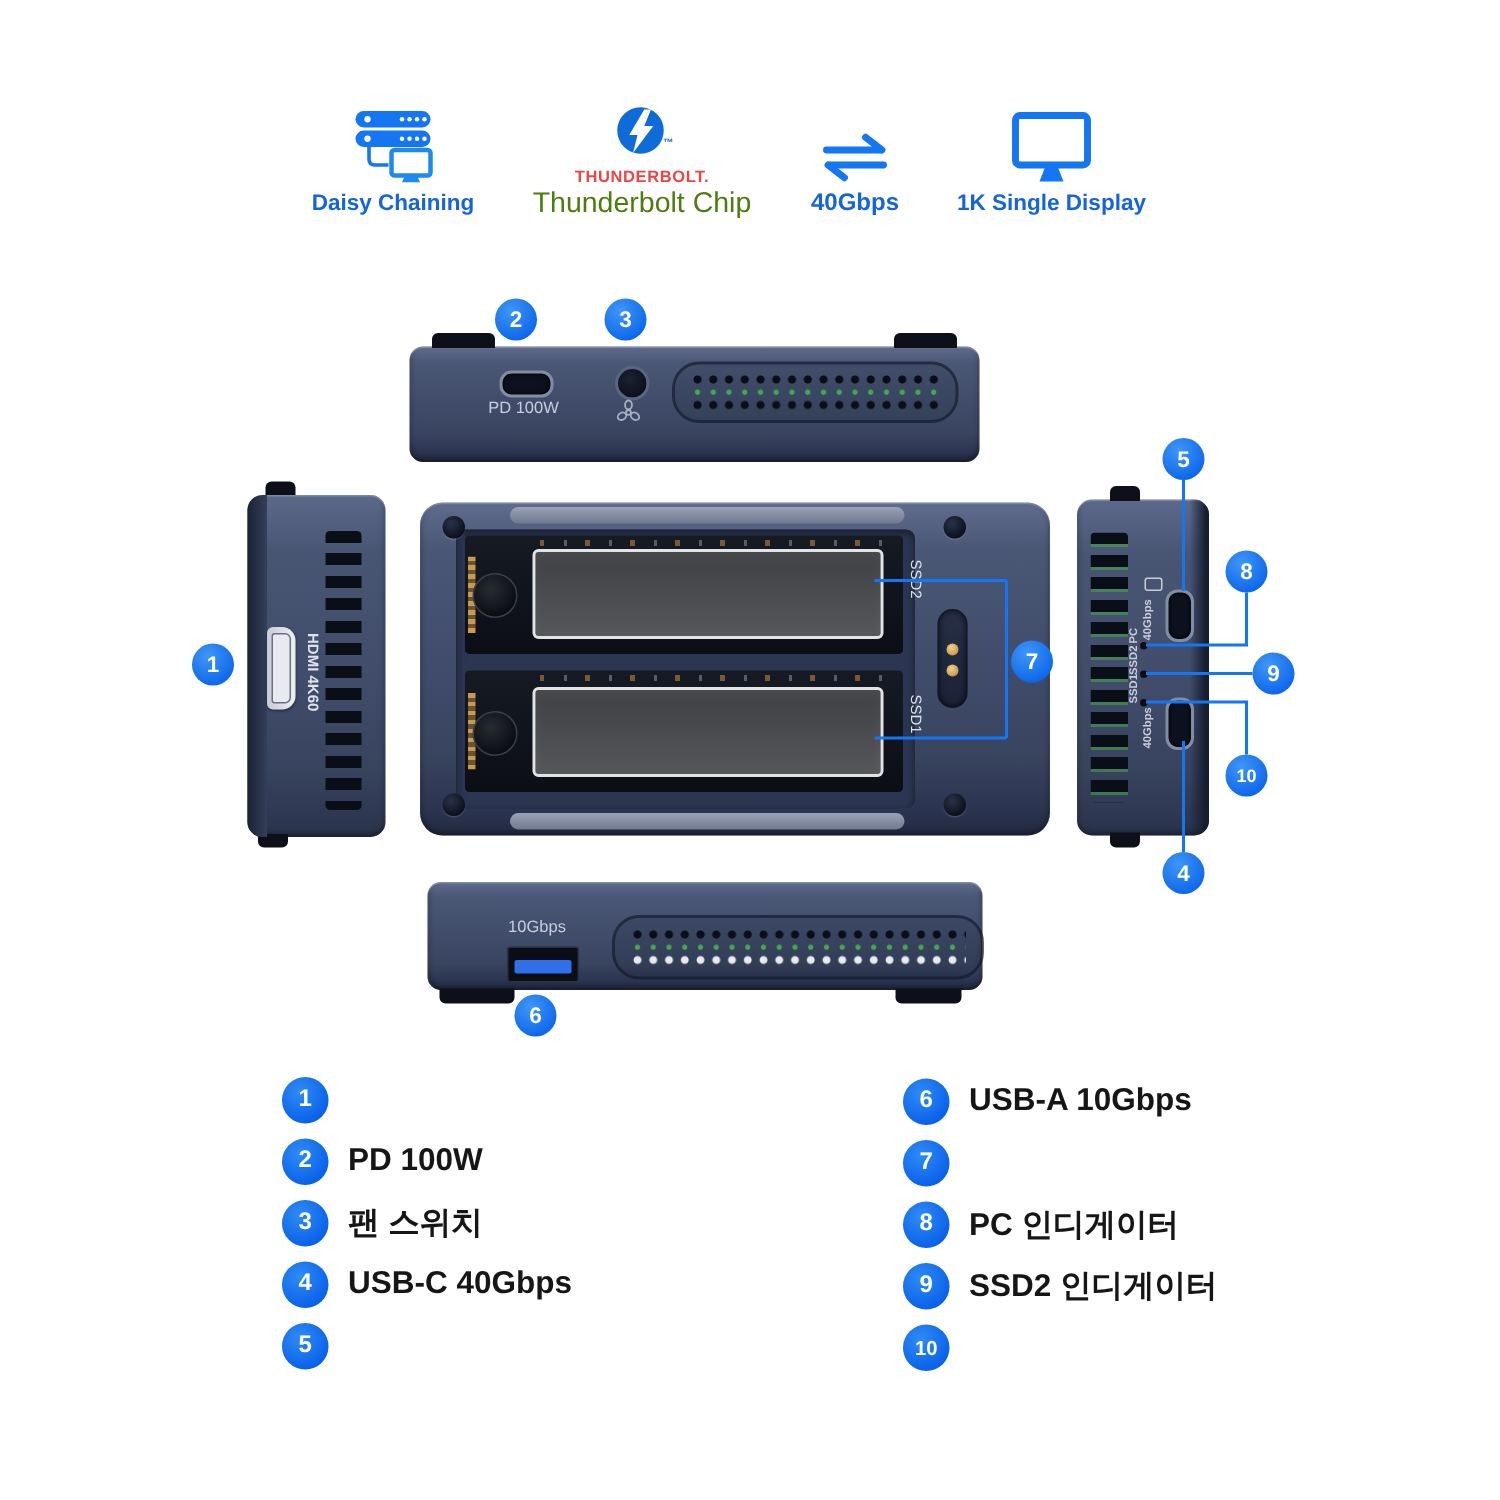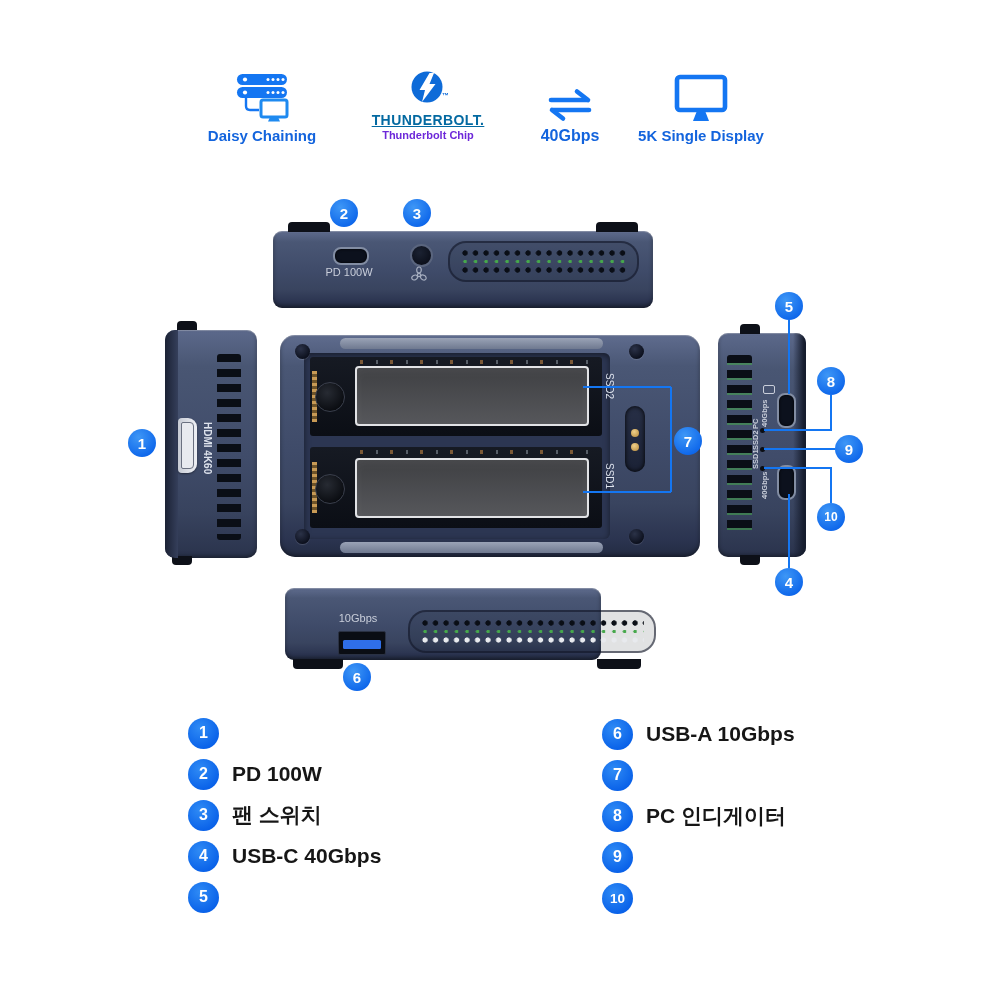--- a/index.html
+++ b/index.html
@@ -2,22 +2,22 @@
 <html><head>
 <meta charset="utf-8">
 <style>
   html,body{margin:0;padding:0;background:#fff;}
   .canvas{position:relative;width:1000px;height:1000px;background:#fff;overflow:hidden;
           font-family:"Liberation Sans",sans-serif;}
   
   .feature{position:absolute;width:150px;display:flex;flex-direction:column;align-items:center;}
   .icon-box{height:52px;display:flex;align-items:flex-end;justify-content:center;}
   .feature .flabel{margin-top:5px;font-size:15px;font-weight:700;color:#1364DD;white-space:nowrap;}
-  .tb-label1{margin-top:6px;font-size:14px;font-weight:800;letter-spacing:.4px;color:#0369a1;white-space:nowrap;text-decoration:underline;}
-  .tb-label2{margin-top:1px;font-size:11px;font-weight:700;color:#6d28d9;white-space:nowrap;}
+  .tb-label1{margin-top:6px;font-size:11px;font-weight:800;letter-spacing:.4px;color:#ef4444;white-space:nowrap;}
+  .tb-label2{margin-top:1px;font-size:19px;font-weight:400;color:#4d7c0f;white-space:nowrap;}
   
   .view{position:absolute;border-radius:9px;
         background:linear-gradient(180deg,#5F6C8E 0%,#4A5775 14%,#3F4B69 52%,#39445F 76%,#2B3450 92%,#232B42 100%);
         box-shadow:inset 0 1px 1px rgba(255,255,255,.28), inset 0 -2px 4px rgba(0,0,0,.4);}
   .view.vertical{background:linear-gradient(100deg,#323C58 0%,#46536F 30%,#49567400 0),
                  linear-gradient(180deg,#5C698B 0%,#48557300 18%),#43506C;
         background:linear-gradient(180deg,#5C698B 0%,#495673 16%,#404C6A 55%,#38435E 80%,#2A334C 100%);}
   .foot{position:absolute;background:#0D1018;}
   .foot.up{top:-9px;height:10px;border-radius:4px 4px 0 0;}
   .foot.down{height:10px;border-radius:0 0 4px 4px;}
@@ -134,21 +134,21 @@
     <div class="flabel" style="font-size:16px;">40Gbps</div>
   </div>
 
   <div class="feature" style="left:626px;top:70px;">
     <div class="icon-box">
       <svg width="54" height="48" viewBox="0 0 54 48">
         <rect x="3" y="3" width="48" height="33" rx="3" fill="#fff" stroke="#1476F2" stroke-width="4.6"></rect>
         <path d="M22.5 38 h9 l3.5 9 h-16 Z" fill="#1476F2"></path>
       </svg>
     </div>
-    <div class="flabel">5K Single Display</div>
+    <div class="flabel">1K Single Display</div>
   </div>
 
   <div class="view" style="left:273px;top:231px;width:380px;height:77px;">
     <div class="foot up" style="left:15px;width:42px;"></div>
     <div class="foot up" style="left:323px;width:42px;"></div>
     <div class="portc" style="left:60px;top:16px;width:32px;height:14px;"></div>
     <div class="smalllabel" style="left:38px;top:35px;width:76px;">PD 100W</div>
     <div class="fanbtn" style="left:137px;top:13px;"></div>
     <svg style="position:absolute;left:137px;top:35px;" width="18" height="18" viewBox="0 0 18 18">
       <g stroke="#A7AFC0" stroke-width="1.2" fill="none">
@@ -220,21 +220,21 @@
     <div class="leddot" style="left:41.5px;top:94.5px;"></div>
     <div class="vtext flip" style="left:33px;top:100px;height:17px;font-size:7.5px;color:#C9CEDA;">SSD2</div>
     <div class="leddot" style="left:41.5px;top:113.5px;"></div>
     <div class="vtext flip" style="left:33px;top:119px;height:17px;font-size:7.5px;color:#C9CEDA;">SSD1</div>
     <div class="leddot" style="left:41.5px;top:132.5px;"></div>
 
     <div class="vtext flip" style="left:42px;top:134px;height:32px;font-size:7.5px;color:#C9CEDA;">40Gbps</div>
     <div class="portc" style="left:59px;top:132px;width:15px;height:31px;"></div>
   </div>
 
-  <div class="view" style="left:285px;top:588px;width:316px;height:72px;">
+  <div class="view" style="left:285px;top:588px;width:370px;height:72px;">
     <div class="smalllabel" style="left:28px;top:24px;width:90px;">10Gbps</div>
     <div class="usba" style="left:53px;top:43px;width:46px;height:22px;">
       <div class="tongue"></div>
     </div>
     <div class="vent" style="left:123px;top:22px;width:224px;height:39px;">
       <div class="dotrow"></div>
         <div class="greenrow"></div>
         <div class="dotrow white"></div>
     </div>
     <div class="foot down" style="left:8px;top:71px;width:50px;"></div>
@@ -288,18 +288,19 @@
   </div>
   <div class="legend-row" style="left:602px;top:759px;">
     <span class="legend-num">7</span>
   </div>
   <div class="legend-row" style="left:602px;top:800px;">
     <span class="legend-num">8</span>
     <span class="legend-text">PC 인디게이터</span>
   </div>
   <div class="legend-row" style="left:602px;top:841px;">
     <span class="legend-num">9</span>
+    <span class="legend-text">SSD2 인디게이터</span>
   </div>
   <div class="legend-row" style="left:602px;top:882px;">
     <span class="legend-num small">10</span>
   </div>
 
 </div>
 
 </body></html>

